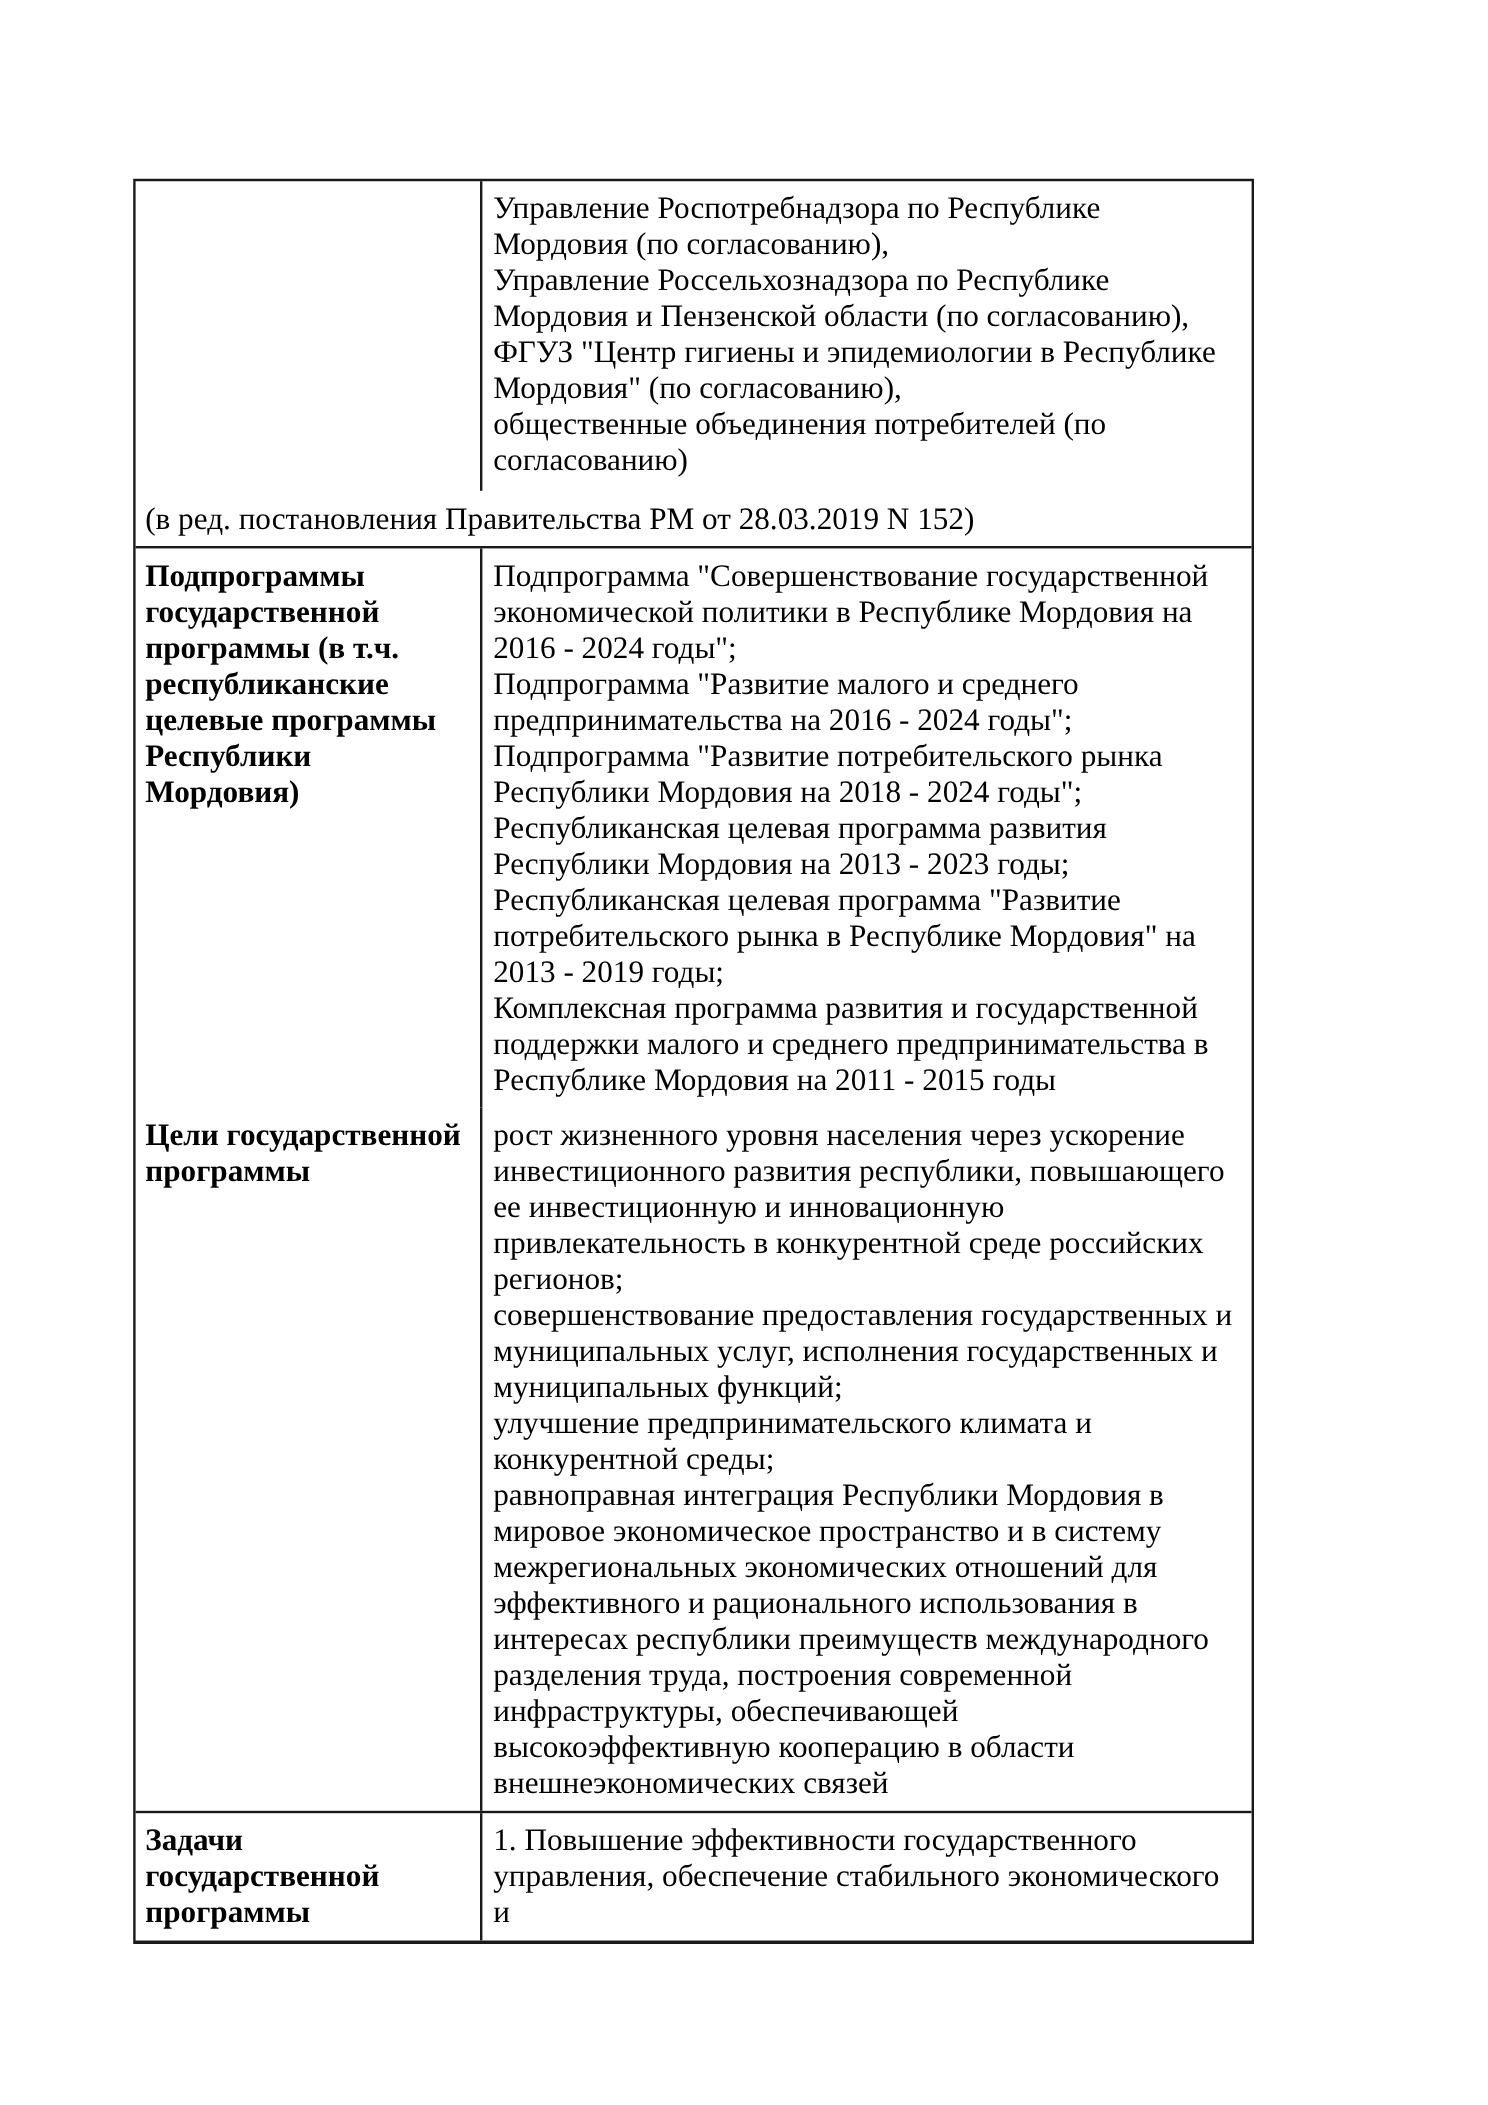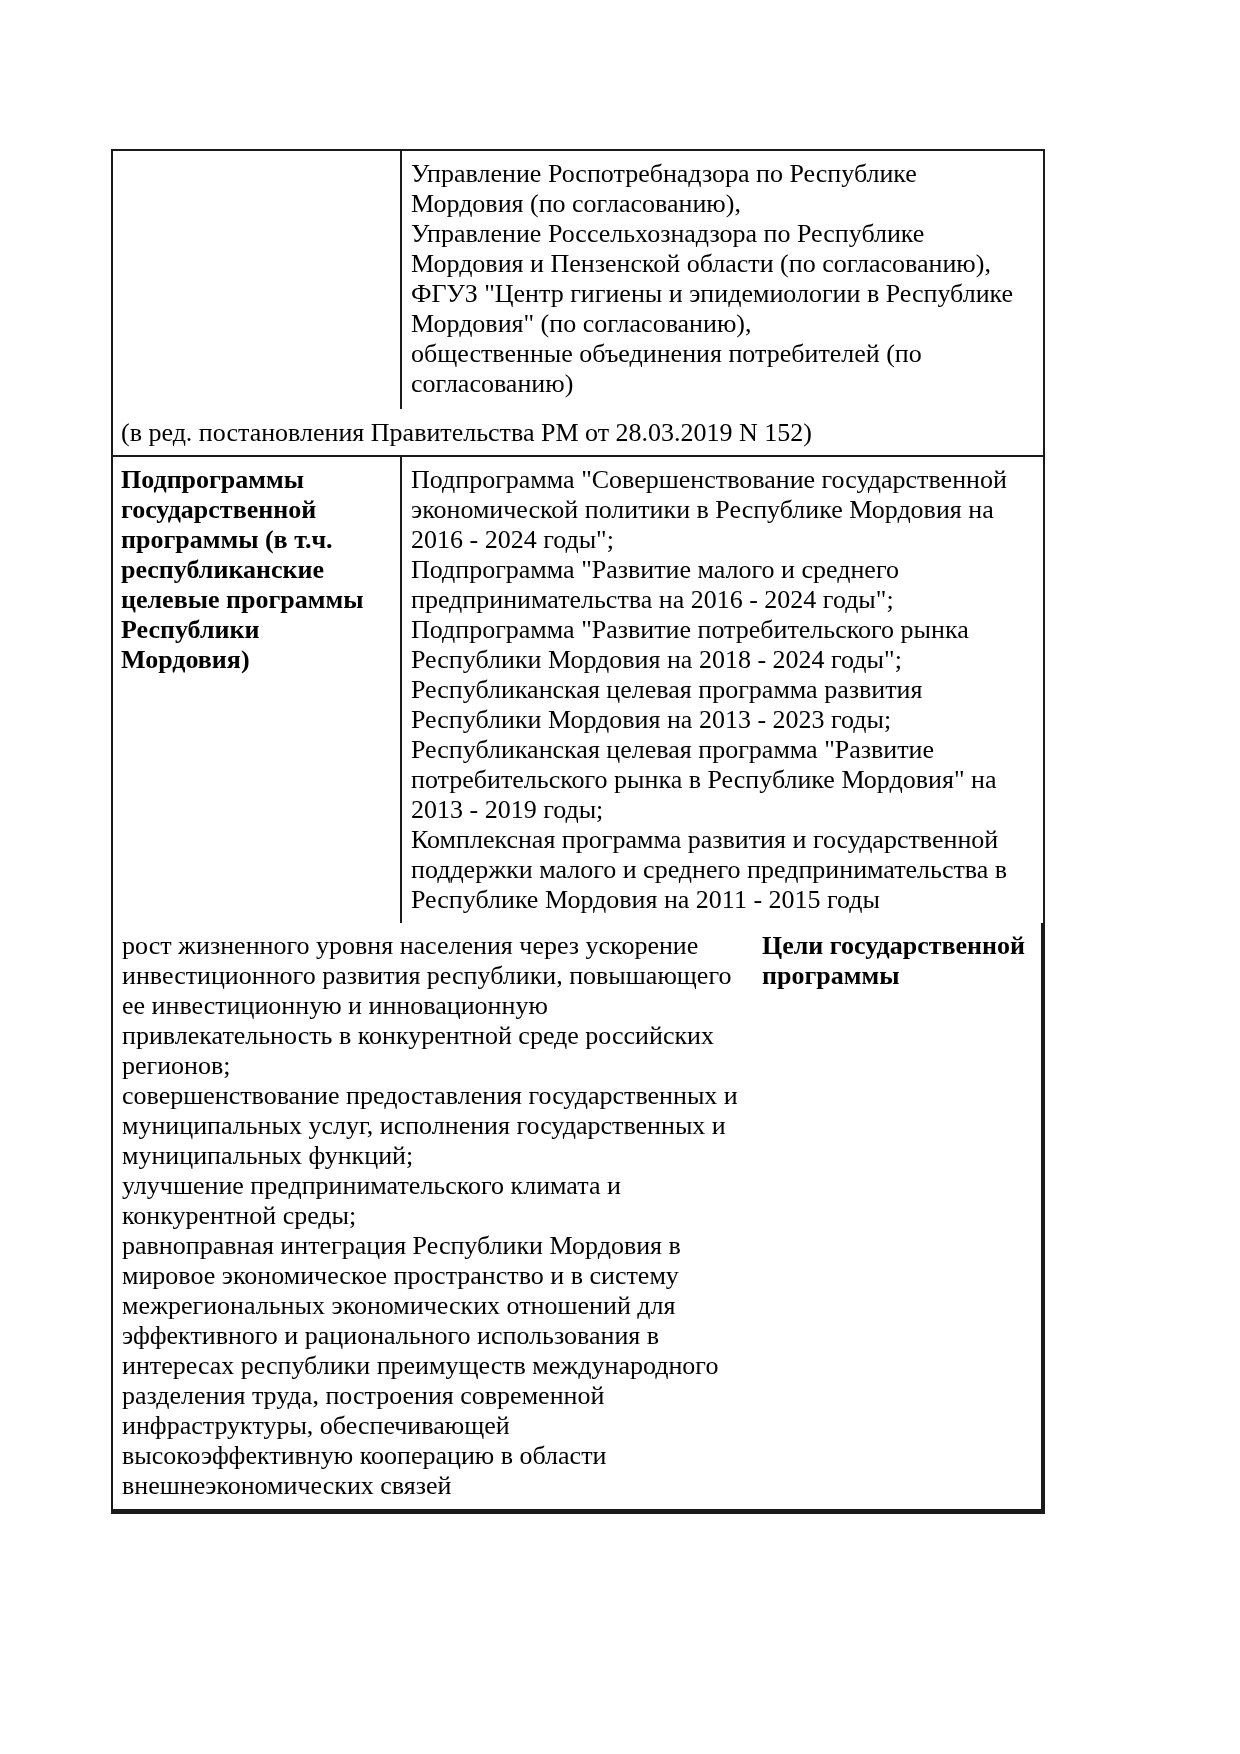--- a/index.html
+++ b/index.html
@@ -78,22 +78,26 @@
       <div class="cell cell-value">Подпрограмма "Совершенствование государственной экономической политики в Республике Мордовия на 2016 - 2024 годы";
 Подпрограмма "Развитие малого и среднего предпринимательства на 2016 - 2024 годы";
 Подпрограмма "Развитие потребительского рынка Республики Мордовия на 2018 - 2024 годы";
 Республиканская целевая программа развития Республики Мордовия на 2013 - 2023 годы;
 Республиканская целевая программа "Развитие потребительского рынка в Республике Мордовия" на 2013 - 2019 годы;
 Комплексная программа развития и государственной поддержки малого и среднего предпринимательства в Республике Мордовия на 2011 - 2015 годы</div>
     </div>
 
 
     <div class="trow row-goals">
+      <div class="cell cell-label">Цели государственной программы</div>
       <div class="cell cell-value">рост жизненного уровня населения через ускорение инвестиционного развития республики, повышающего ее инвестиционную и инновационную привлекательность в конкурентной среде российских регионов;
 совершенствование предоставления государственных и муниципальных услуг, исполнения государственных и муниципальных функций;
 улучшение предпринимательского климата и конкурентной среды;
 равноправная интеграция Республики Мордовия в мировое экономическое пространство и в систему межрегиональных экономических отношений для эффективного и рационального использования в интересах республики преимуществ международного разделения труда, построения современной инфраструктуры, обеспечивающей высокоэффективную кооперацию в области внешнеэкономических связей</div>
-      <div class="cell cell-label">Цели государственной программы</div>
     </div>
 
+    <div class="trow row-tasks">
+      <div class="cell cell-label">Задачи государственной программы</div>
+      <div class="cell cell-value">1. Повышение эффективности государственного управления, обеспечение стабильного экономического и</div>
+    </div>
 
   </div>
 </div>
 
 </body></html>

